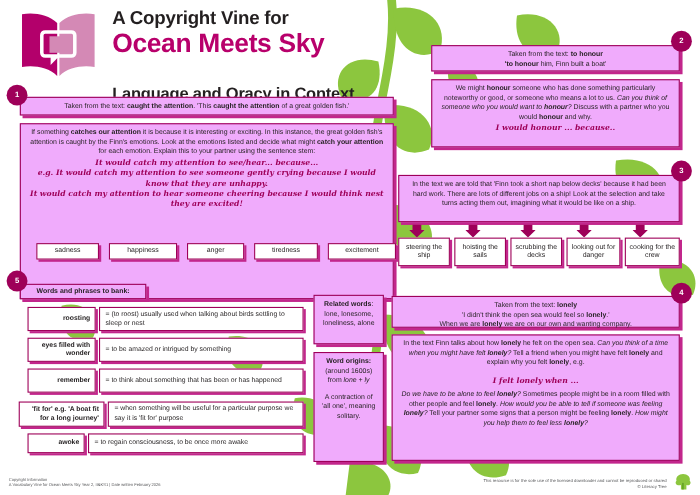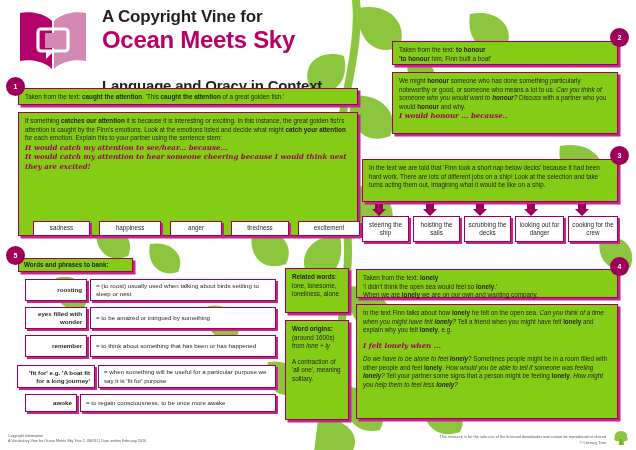--- a/index.html
+++ b/index.html
@@ -16,22 +16,22 @@
 
   
   .header { position:absolute; left:0; top:0; width:636px; height:78px; z-index:2; }
   .logo { position:absolute; left:16px; top:9px; width:74px; height:64px; }
   .titles { position:absolute; left:102px; top:6px; }
   .t1 { font-size:17px; font-weight:bold; color:#231f20; letter-spacing:-.2px; line-height:21px; }
   .t2 { font-size:24px; font-weight:bold; color:#b8006b; letter-spacing:-.3px; line-height:25px; }
   .t3 { font-size:15px; font-weight:bold; color:#231f20; letter-spacing:-.2px; line-height:19px;margin-top:24px; }
 
   
-  .box { position:absolute; background:#84cc16; border:1.6px solid #9e0059; z-index:3;
-         box-shadow:2.5px 2.5px 0 #c2268c; }
+  .box { position:absolute; background:#f0abfc; border:1.6px solid #9e0059; z-index:3;
+         box-shadow:2.5px 2.5px 0 #c2268c;text-align:center; }
   .box .inner { padding:4px 6px; }
   p.tx { font-size:6.3px; line-height:8.6px; color:#231f20; }
   p.tx b { font-weight:bold; }
   p.tx i { font-style:italic; }
   .hand { font-family:"DejaVu Serif", serif; font-style:italic; font-weight:bold;
           font-size:7px; line-height:9.4px; color:#9e0059; }
 
   .badge { position:absolute; width:19px; height:19px; border-radius:50%;
            background:#9e0059; color:#fff; font-size:7px; font-weight:bold;
            display:flex; align-items:center; justify-content:center; z-index:5; }
@@ -112,24 +112,25 @@
   </div>
 
   <div class="badge" style="left:6px; top:77px;">1</div>
 
   <div class="box" style="left:18px; top:88px; width:340px; height:17px;">
     <div class="inner">
       <p class="tx">Taken from the text: <b>caught the attention</b>. 'This <b>caught the attention</b> of a great golden fish.'</p>
     </div>
   </div>
 
-  <div class="box" style="left:18px; top:112px; width:340px; height:124px;">
+  <div class="box" style="left:18px; top:112px; width:340px; height:160px;">
     <div class="inner">
       <p class="tx">If something <b>catches our attention</b> it is because it is interesting or exciting. In this instance, the great golden fish's attention is caught by the Finn's emotions. Look at the emotions listed and decide what might <b>catch your attention</b> for each emotion. Explain this to your partner using the sentence stem:</p>
       <p class="hand">It would catch my attention to see/hear... because...</p>
+      <p class="hand">e.g. It would catch my attention to see someone gently crying because I would know that they are unhappy.</p>
       <p class="hand">It would catch my attention to hear someone cheering because I would think nest they are excited!</p>
     </div>
   </div>
 
   <div class="chip" style="left:33px; top:221px; width:57px; height:15px;">sadness</div>
   <div class="chip" style="left:99px; top:221px; width:62px; height:15px;">happiness</div>
   <div class="chip" style="left:170px; top:221px; width:52px; height:15px;">anger</div>
   <div class="chip" style="left:231px; top:221px; width:58px; height:15px;">tiredness</div>
   <div class="chip" style="left:298px; top:221px; width:62px; height:15px;">excitement</div>
 

